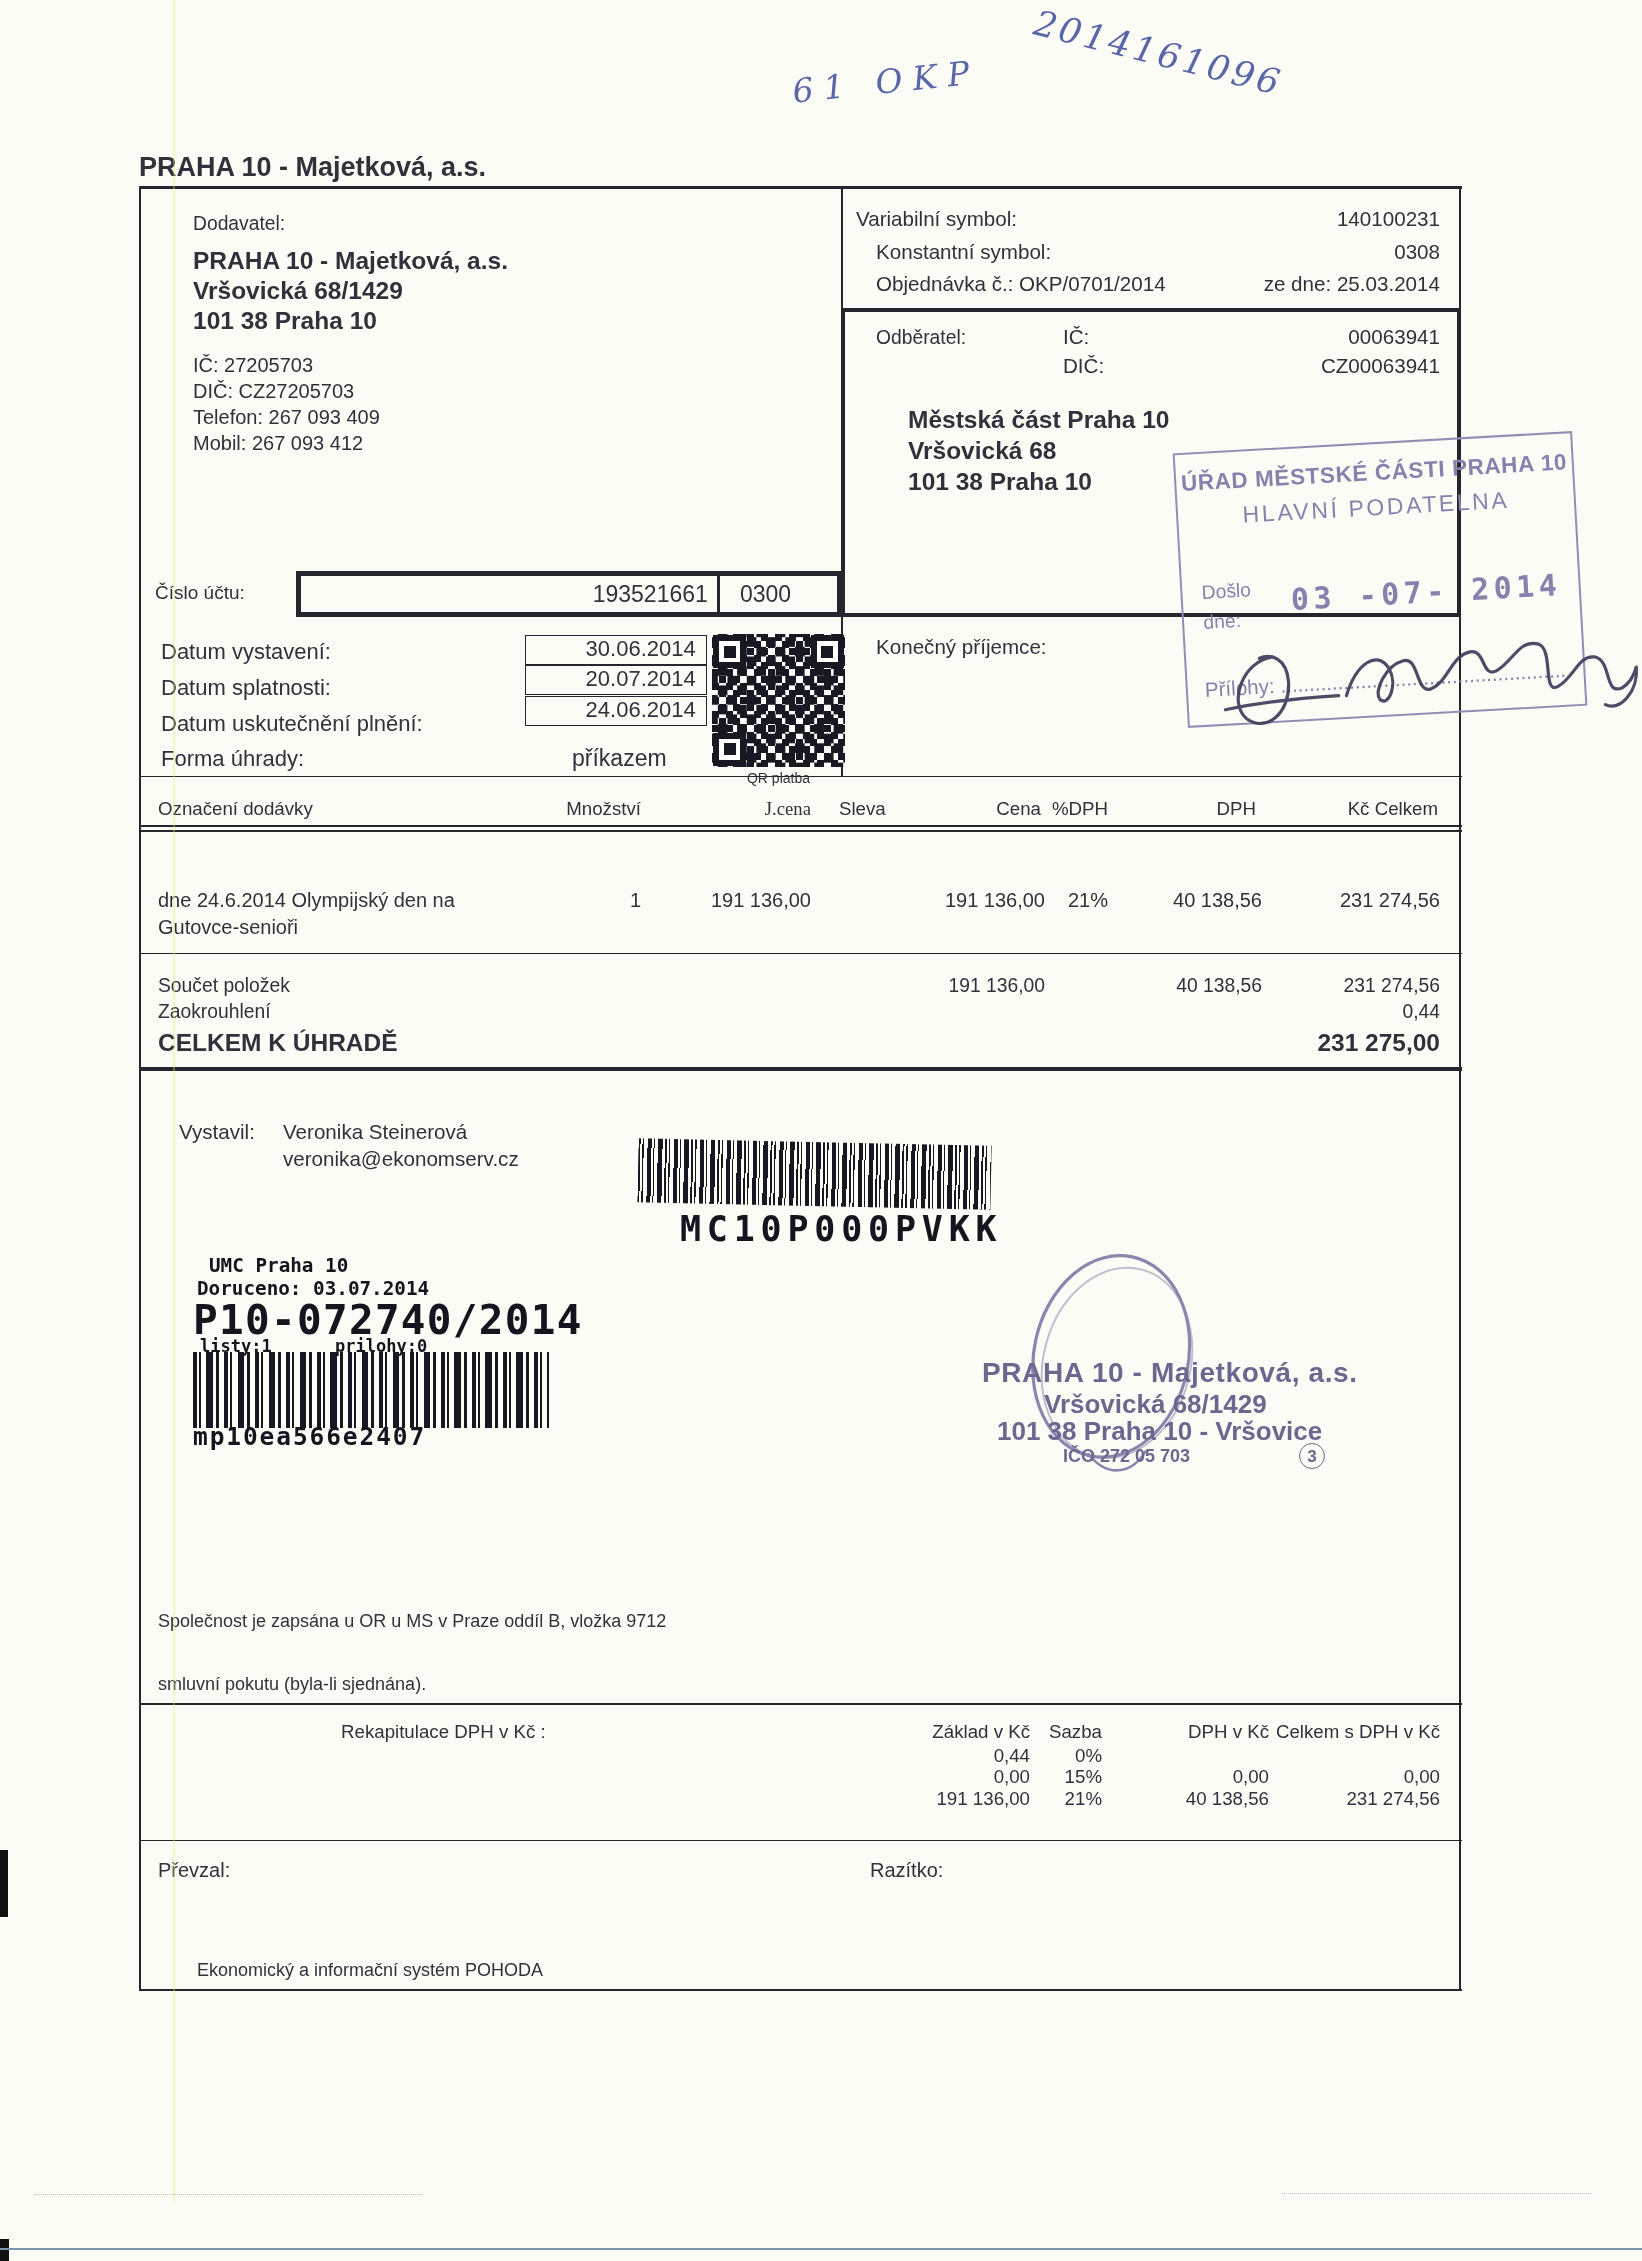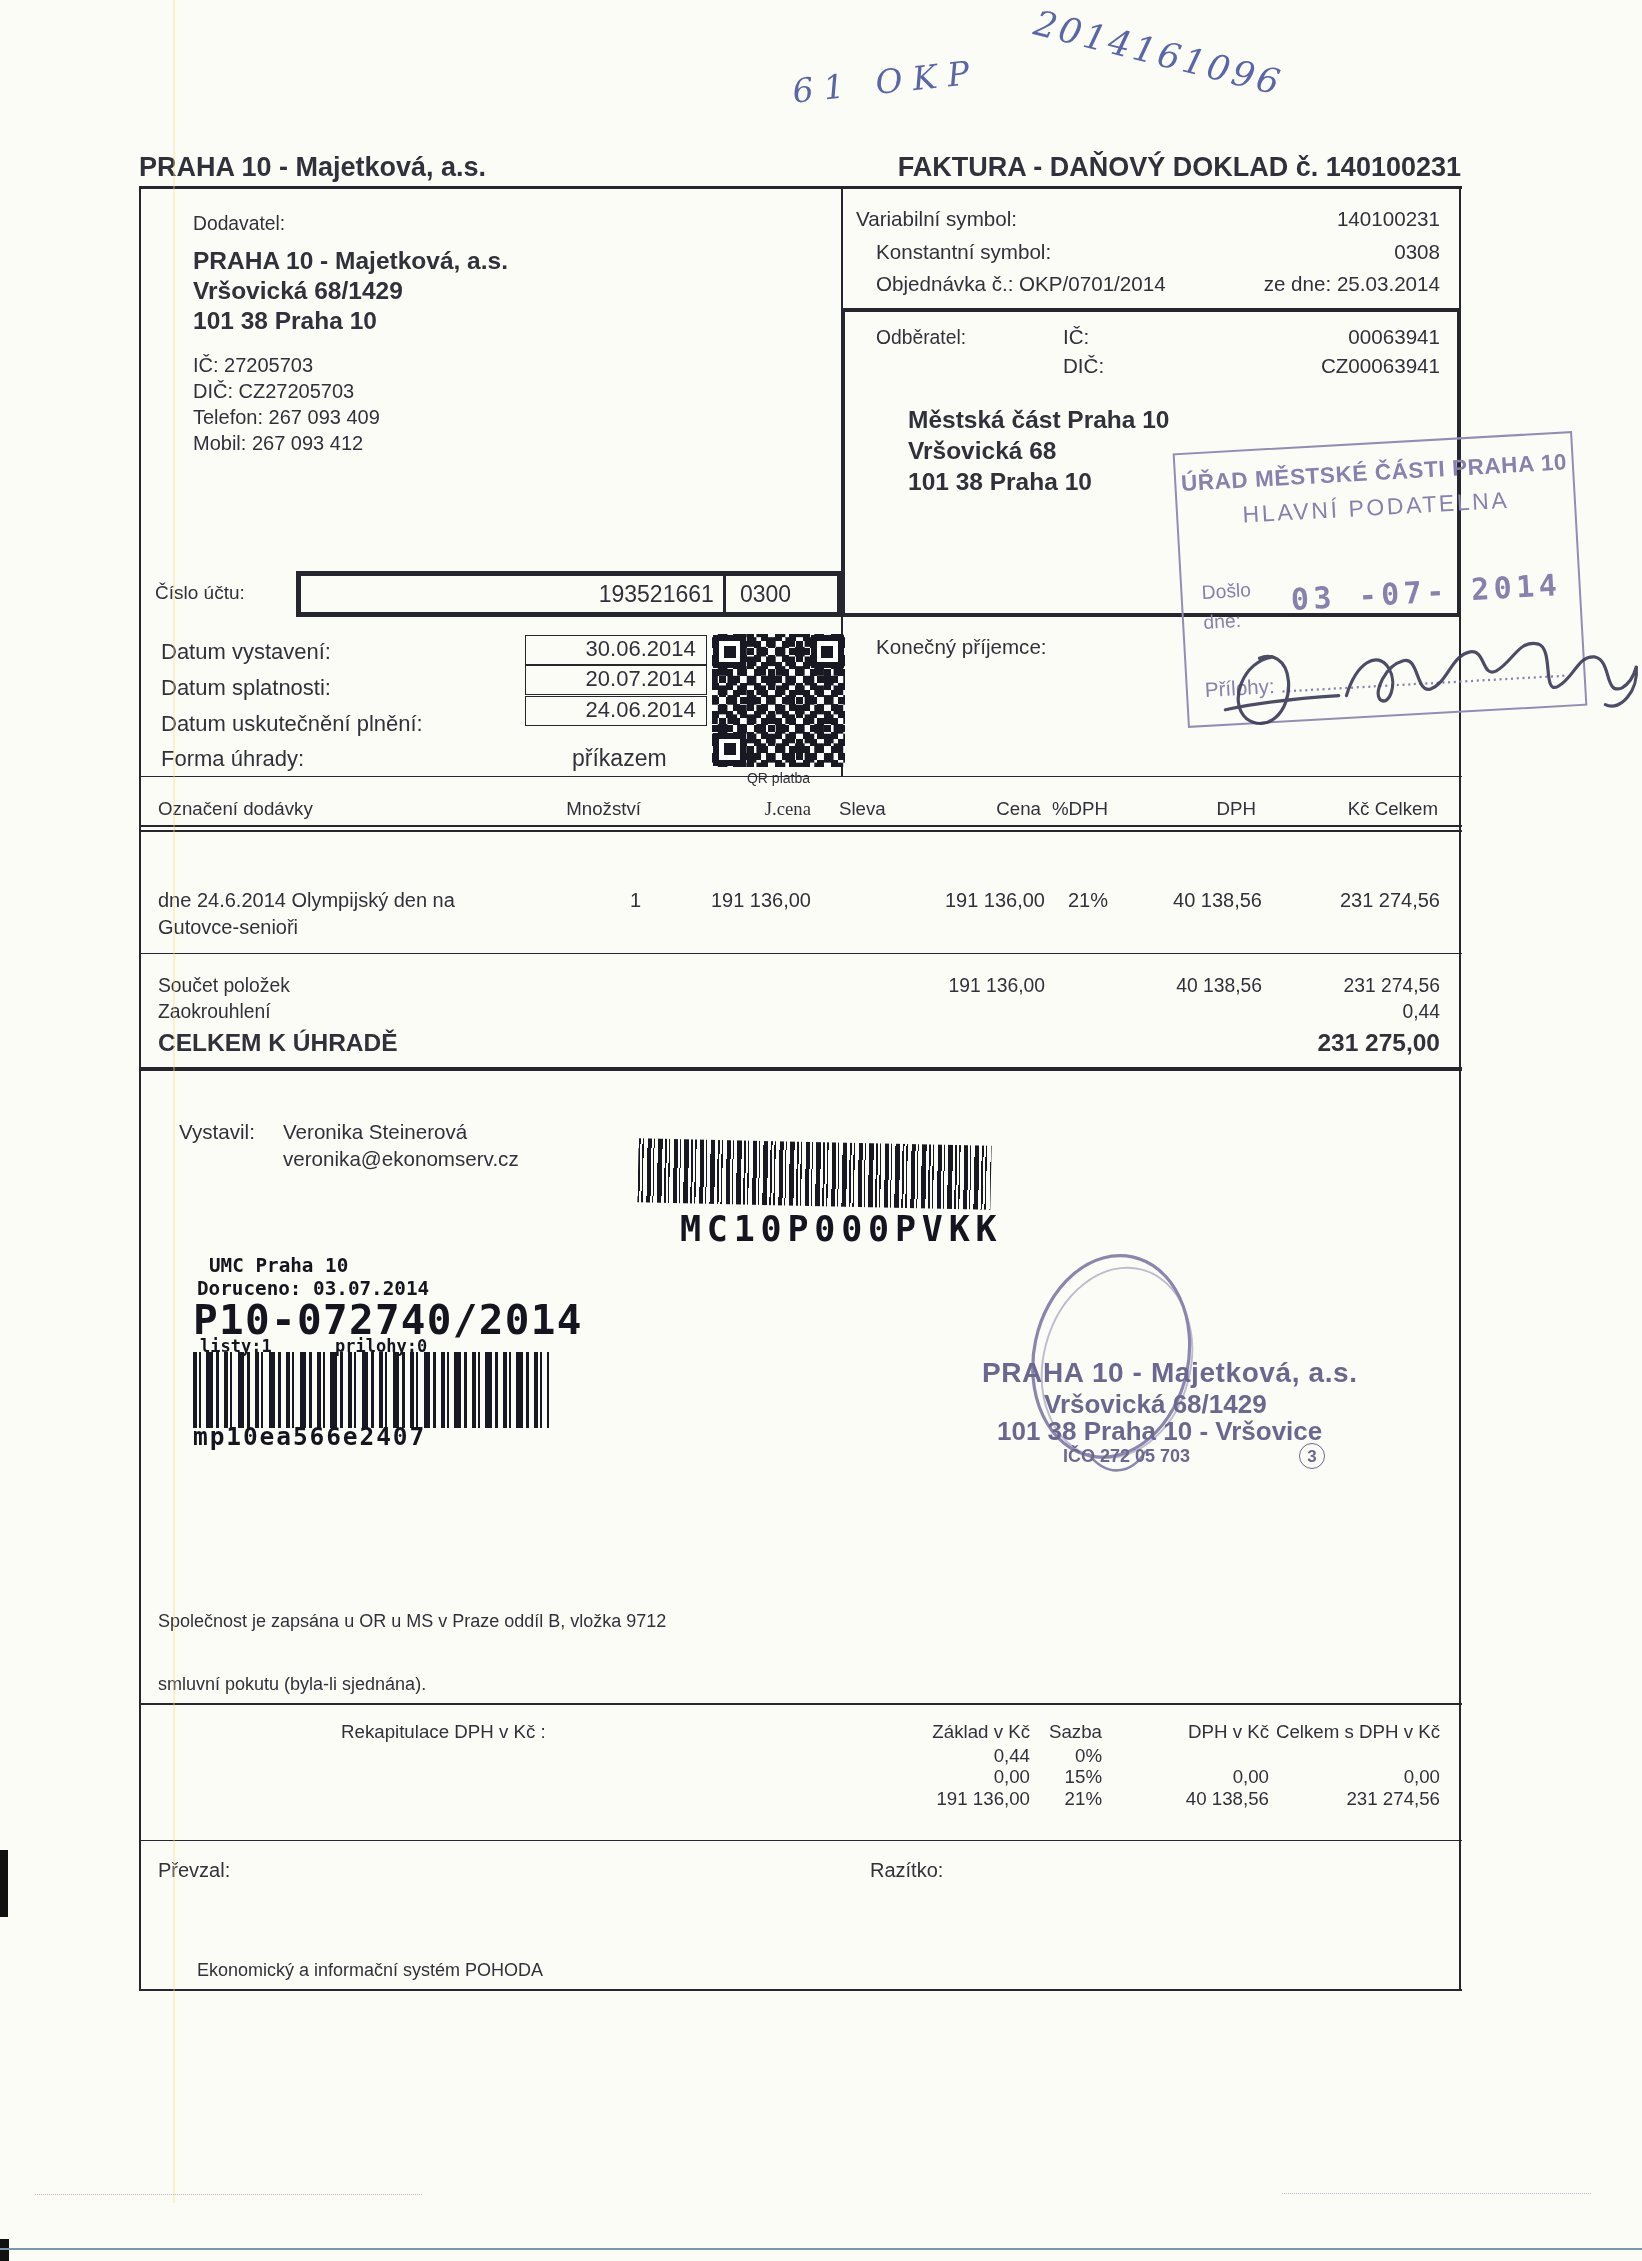--- a/index.html
+++ b/index.html
@@ -62,21 +62,21 @@
   #s1-doslo2{left:19.3px;top:158px;font-size:19.3px;}
   #s1-date{left:108px;top:133px;font-size:30px;letter-spacing:4.5px;color:#8781ad;}
   #s1-pril{left:17px;top:224px;font-size:20.6px;white-space:nowrap;overflow:hidden;width:361px;}
 
   
   #acct-l{left:155px;top:582px;font-size:19px;}
   #acct-box{left:296px;top:571px;width:546px;height:46px;border:5.2px solid #26262f;
             box-sizing:border-box;display:flex;align-items:center;font-size:23px;}
   #acct-num{flex:1;text-align:right;padding-right:9px;}
   #acct-sep{width:3.2px;align-self:stretch;background:#26262f;}
-  #acct-code{width:97px;padding-left:14px;}
+  #acct-code{width:97px;padding-left:20px;}
 
   
   .dlab{font-size:22px;}
   #dt1-l{left:161px;top:639px;} #dt2-l{left:161px;top:675px;} #dt3-l{left:161px;top:711px;}
   #fu-l{left:161px;top:746px;font-size:22px;}
   .dbox{left:525px;width:182px;height:30px;border:1.9px solid #26262f;box-sizing:border-box;
         font-size:22px;text-align:right;padding-right:10.3px;line-height:26.4px;}
   #db1{top:635px;} #db2{top:665px;} #db3{top:696px;}
   #fu-v{left:572px;top:745px;font-size:23px;}
   #qr{left:712px;top:634px;width:133px;height:133px;background-color:#fff;
@@ -163,21 +163,20 @@
 </style>
 </head>
 <body>
 
 <div class="page">
 
   <div id="hw1" class="abs hand">61 OKP</div>
   <div id="hw2" class="abs hand">2014161096</div>
 
   <div id="h-left" class="abs b">PRAHA 10 - Majetková, a.s.</div>
-  <div id="h-right" class="abs b">FAKTURA - DAŇOVÝ DOKLAD č. 140100231</div>
   <div id="h-underline" class="line"></div>
 
   <div id="v-left" class="line"></div>
   <div id="v-right" class="line"></div>
   <div id="h-bottom" class="line"></div>
   <div id="v-div" class="line"></div>
 
   <div id="sup-label" class="abs">Dodavatel:</div>
   <div id="sup-name" class="abs b">PRAHA 10 - Majetková, a.s.</div>
   <div id="sup-street" class="abs b">Vršovická  68/1429</div>

